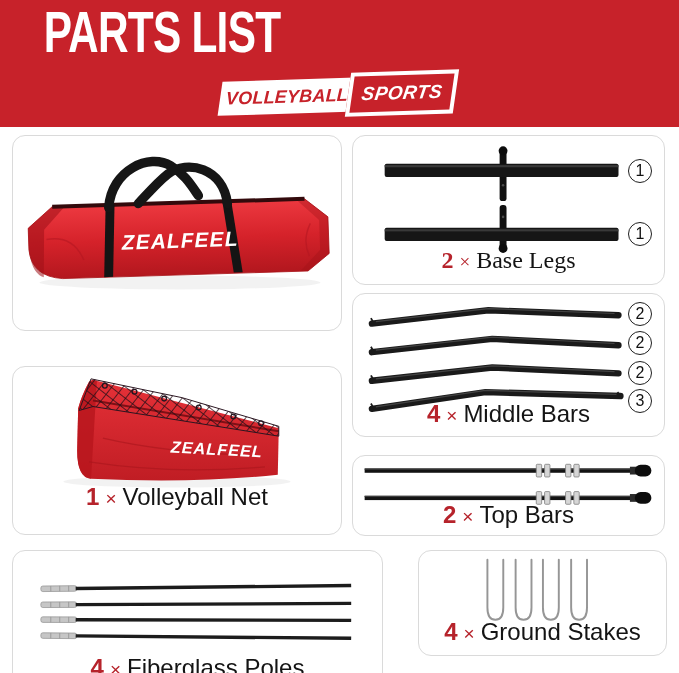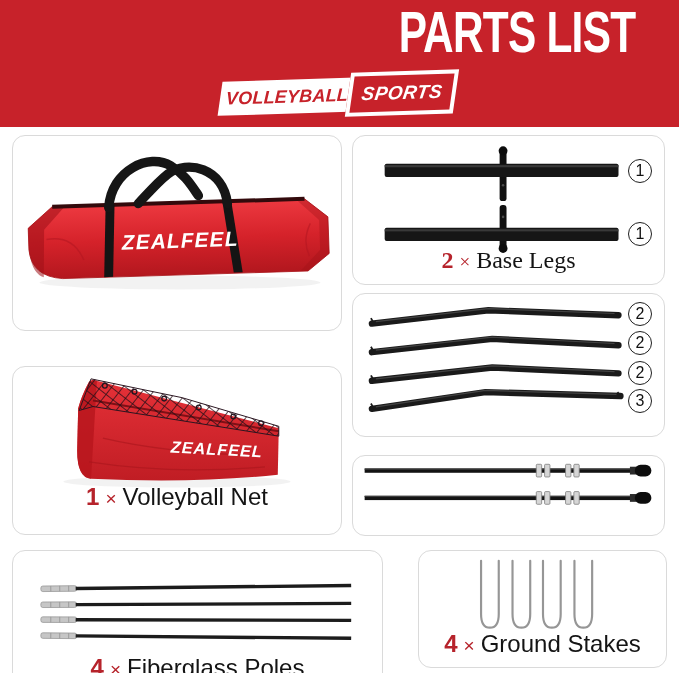--- a/index.html
+++ b/index.html
@@ -1,40 +1,40 @@
 <!DOCTYPE html>
 <html><head>
 <meta charset="utf-8">
 <style>
   html,body{margin:0;padding:0;}
   body{width:679px;height:673px;background:#ffffff;font-family:"Liberation Sans",sans-serif;overflow:hidden;}
   #page{position:relative;width:679px;height:673px;background:#ffffff;}
 
   
   .banner{position:absolute;left:0;top:0;width:679px;height:127px;background:#C7222A;}
-  .title-wrap{position:absolute;left:0;top:2px;width:679px;text-align:right;}
+  .title-wrap{position:absolute;left:0;top:2px;width:679px;text-align:left;}
   .title{display:inline-block;font-size:58px;line-height:60px;font-weight:700;color:#ffffff;
          letter-spacing:-1px;transform:scaleX(.73);transform-origin:center;white-space:nowrap;}
   .badge{position:absolute;left:50%;top:78px;width:240px;height:34px;transform:translateX(-50%) rotate(-1.8deg);}
   .badge-white{position:absolute;left:0;top:0;width:234px;height:34px;background:#ffffff;transform:skewX(-10deg);}
   .badge-volleyball{position:absolute;left:6px;top:0;width:122px;height:34px;display:flex;align-items:center;justify-content:center;
          color:#C7222A;font-style:italic;font-weight:700;font-size:18px;letter-spacing:.2px;transform:skewX(-4deg);white-space:nowrap;}
   .badge-sports{position:absolute;left:128px;top:-5px;width:108px;height:44px;background:#C7222A;border:4px solid #ffffff;
          box-sizing:border-box;transform:skewX(-10deg);display:flex;align-items:center;justify-content:center;
          color:#ffffff;font-style:italic;font-weight:700;font-size:19px;letter-spacing:.5px;}
 
   
   .card{position:absolute;background:#ffffff;border:1px solid #DADADA;border-radius:13px;box-sizing:border-box;}
   #card-storage-bag     {left:12px; top:135px;width:330px;height:196px;}
   #card-base-legs       {left:352px;top:135px;width:313px;height:150px;}
   #card-middle-bars     {left:352px;top:293px;width:313px;height:144px;}
   #card-volleyball-net  {left:12px; top:366px;width:330px;height:169px;}
   #card-top-bars        {left:352px;top:455px;width:313px;height:81px;}
   #card-fiberglass-poles{left:12px; top:550px;width:371px;height:142px;}
-  #card-ground-stakes   {left:418px;top:550px;width:249px;height:118px;}
+  #card-ground-stakes   {left:418px;top:550px;width:249px;height:106px;}
 
   .illus{position:absolute;left:0;top:0;width:100%;height:100%;}
 
   .card-label{position:absolute;left:0;right:0;text-align:center;font-size:24px;line-height:26px;
               color:#141414;white-space:nowrap;}
   .card-label .count{color:#B6232B;font-weight:700;}
   .card-label .times{color:#B6232B;font-size:19px;padding:0 6px;font-weight:400;}
   #card-storage-bag      .card-label{bottom:14px;}
   #card-base-legs        .card-label{bottom:9px;font-family:Liberation Serif, serif;}
   #card-middle-bars      .card-label{bottom:7px;}
@@ -147,20 +147,23 @@
       </div>
     <div class="num-badge n1">
         <span>2</span>
       </div>
     <div class="num-badge n2">
         <span>2</span>
       </div>
     <div class="num-badge n3">
         <span>3</span>
       </div>
+    <div class="card-label">
+      <span class="count">4</span><span class="times">×</span><span class="name">Middle Bars</span>
+    </div>
   </div>
 
   <div class="card" id="card-volleyball-net">
     <svg class="illus" viewBox="0 0 330 169">
       <defs>
         <linearGradient id="gNet" x1="0" y1="0" x2="0" y2="1">
           <stop offset="0" stop-color="#e63138"></stop>
             <stop offset="1" stop-color="#c01d24"></stop>
         </linearGradient>
         <pattern id="mesh" width="9" height="9" patternUnits="userSpaceOnUse" patternTransform="rotate(38)">
@@ -209,20 +212,23 @@
         <g fill="#d6d6d6" stroke="#7c7c7c" stroke-width=".8">
           <rect x="185" y="36.5" width="5.5" height="13" rx="1"></rect>
             <rect x="193.5" y="36.5" width="5.5" height="13" rx="1"></rect>
           <rect x="215" y="36.5" width="5.5" height="13" rx="1"></rect>
             <rect x="223.5" y="36.5" width="5.5" height="13" rx="1"></rect>
         </g>
         <rect x="281" y="39" width="7" height="8" fill="#2b2b2b"></rect>
         <rect x="286" y="37" width="17" height="12" rx="6" fill="#0d0d0d"></rect>
       </g>
     </svg>
+    <div class="card-label">
+      <span class="count">2</span><span class="times">×</span><span class="name">Top Bars</span>
+    </div>
   </div>
 
   <div class="card" id="card-fiberglass-poles">
     <svg class="illus" viewBox="0 0 371 118">
       <g transform="rotate(-0.6 184 25)">
         <rect x="28" y="22.2" width="36" height="5.6" rx="2" fill="#c6c6c6" stroke="#8e8e8e" stroke-width=".7"></rect>
         <path d="M38,22.2 V27.8 M47,22.2 V27.8 M56,22.2 V27.8" stroke="#9b9b9b" stroke-width="1"></path>
         <rect x="63" y="23.3" width="277" height="3.4" fill="#1c1c1c"></rect>
       </g>
       <g transform="rotate(-0.25 184 42)">

